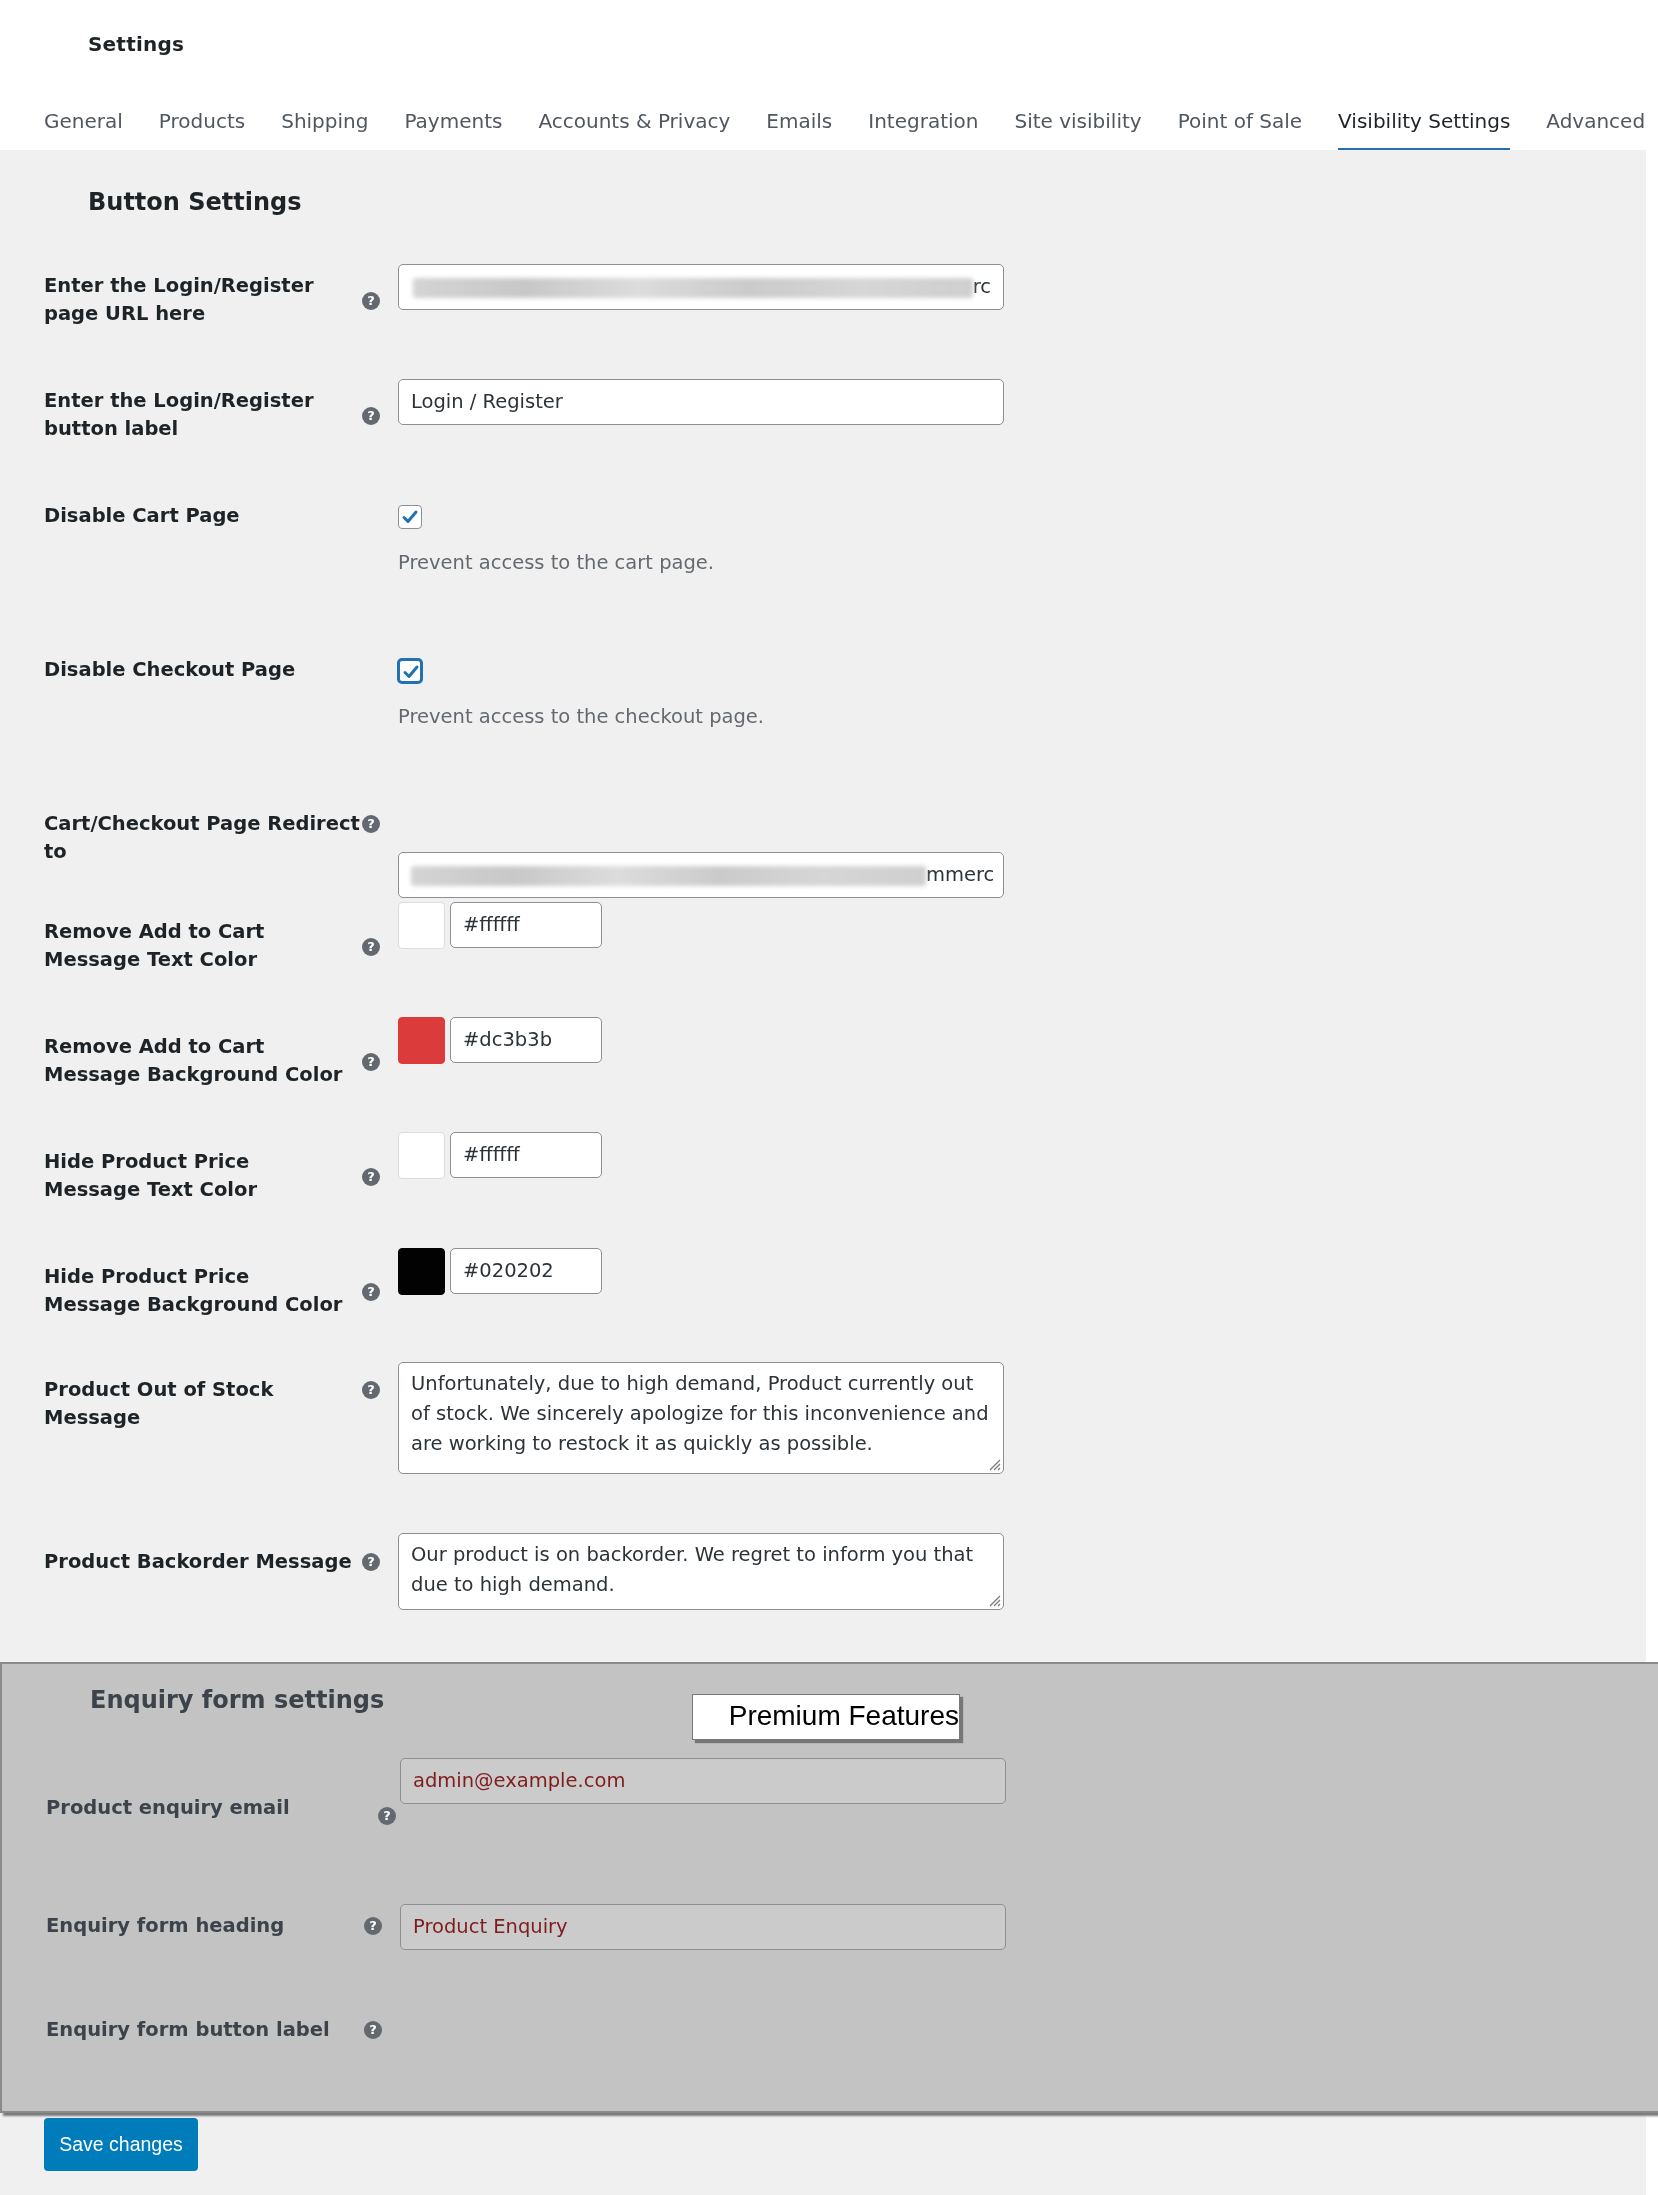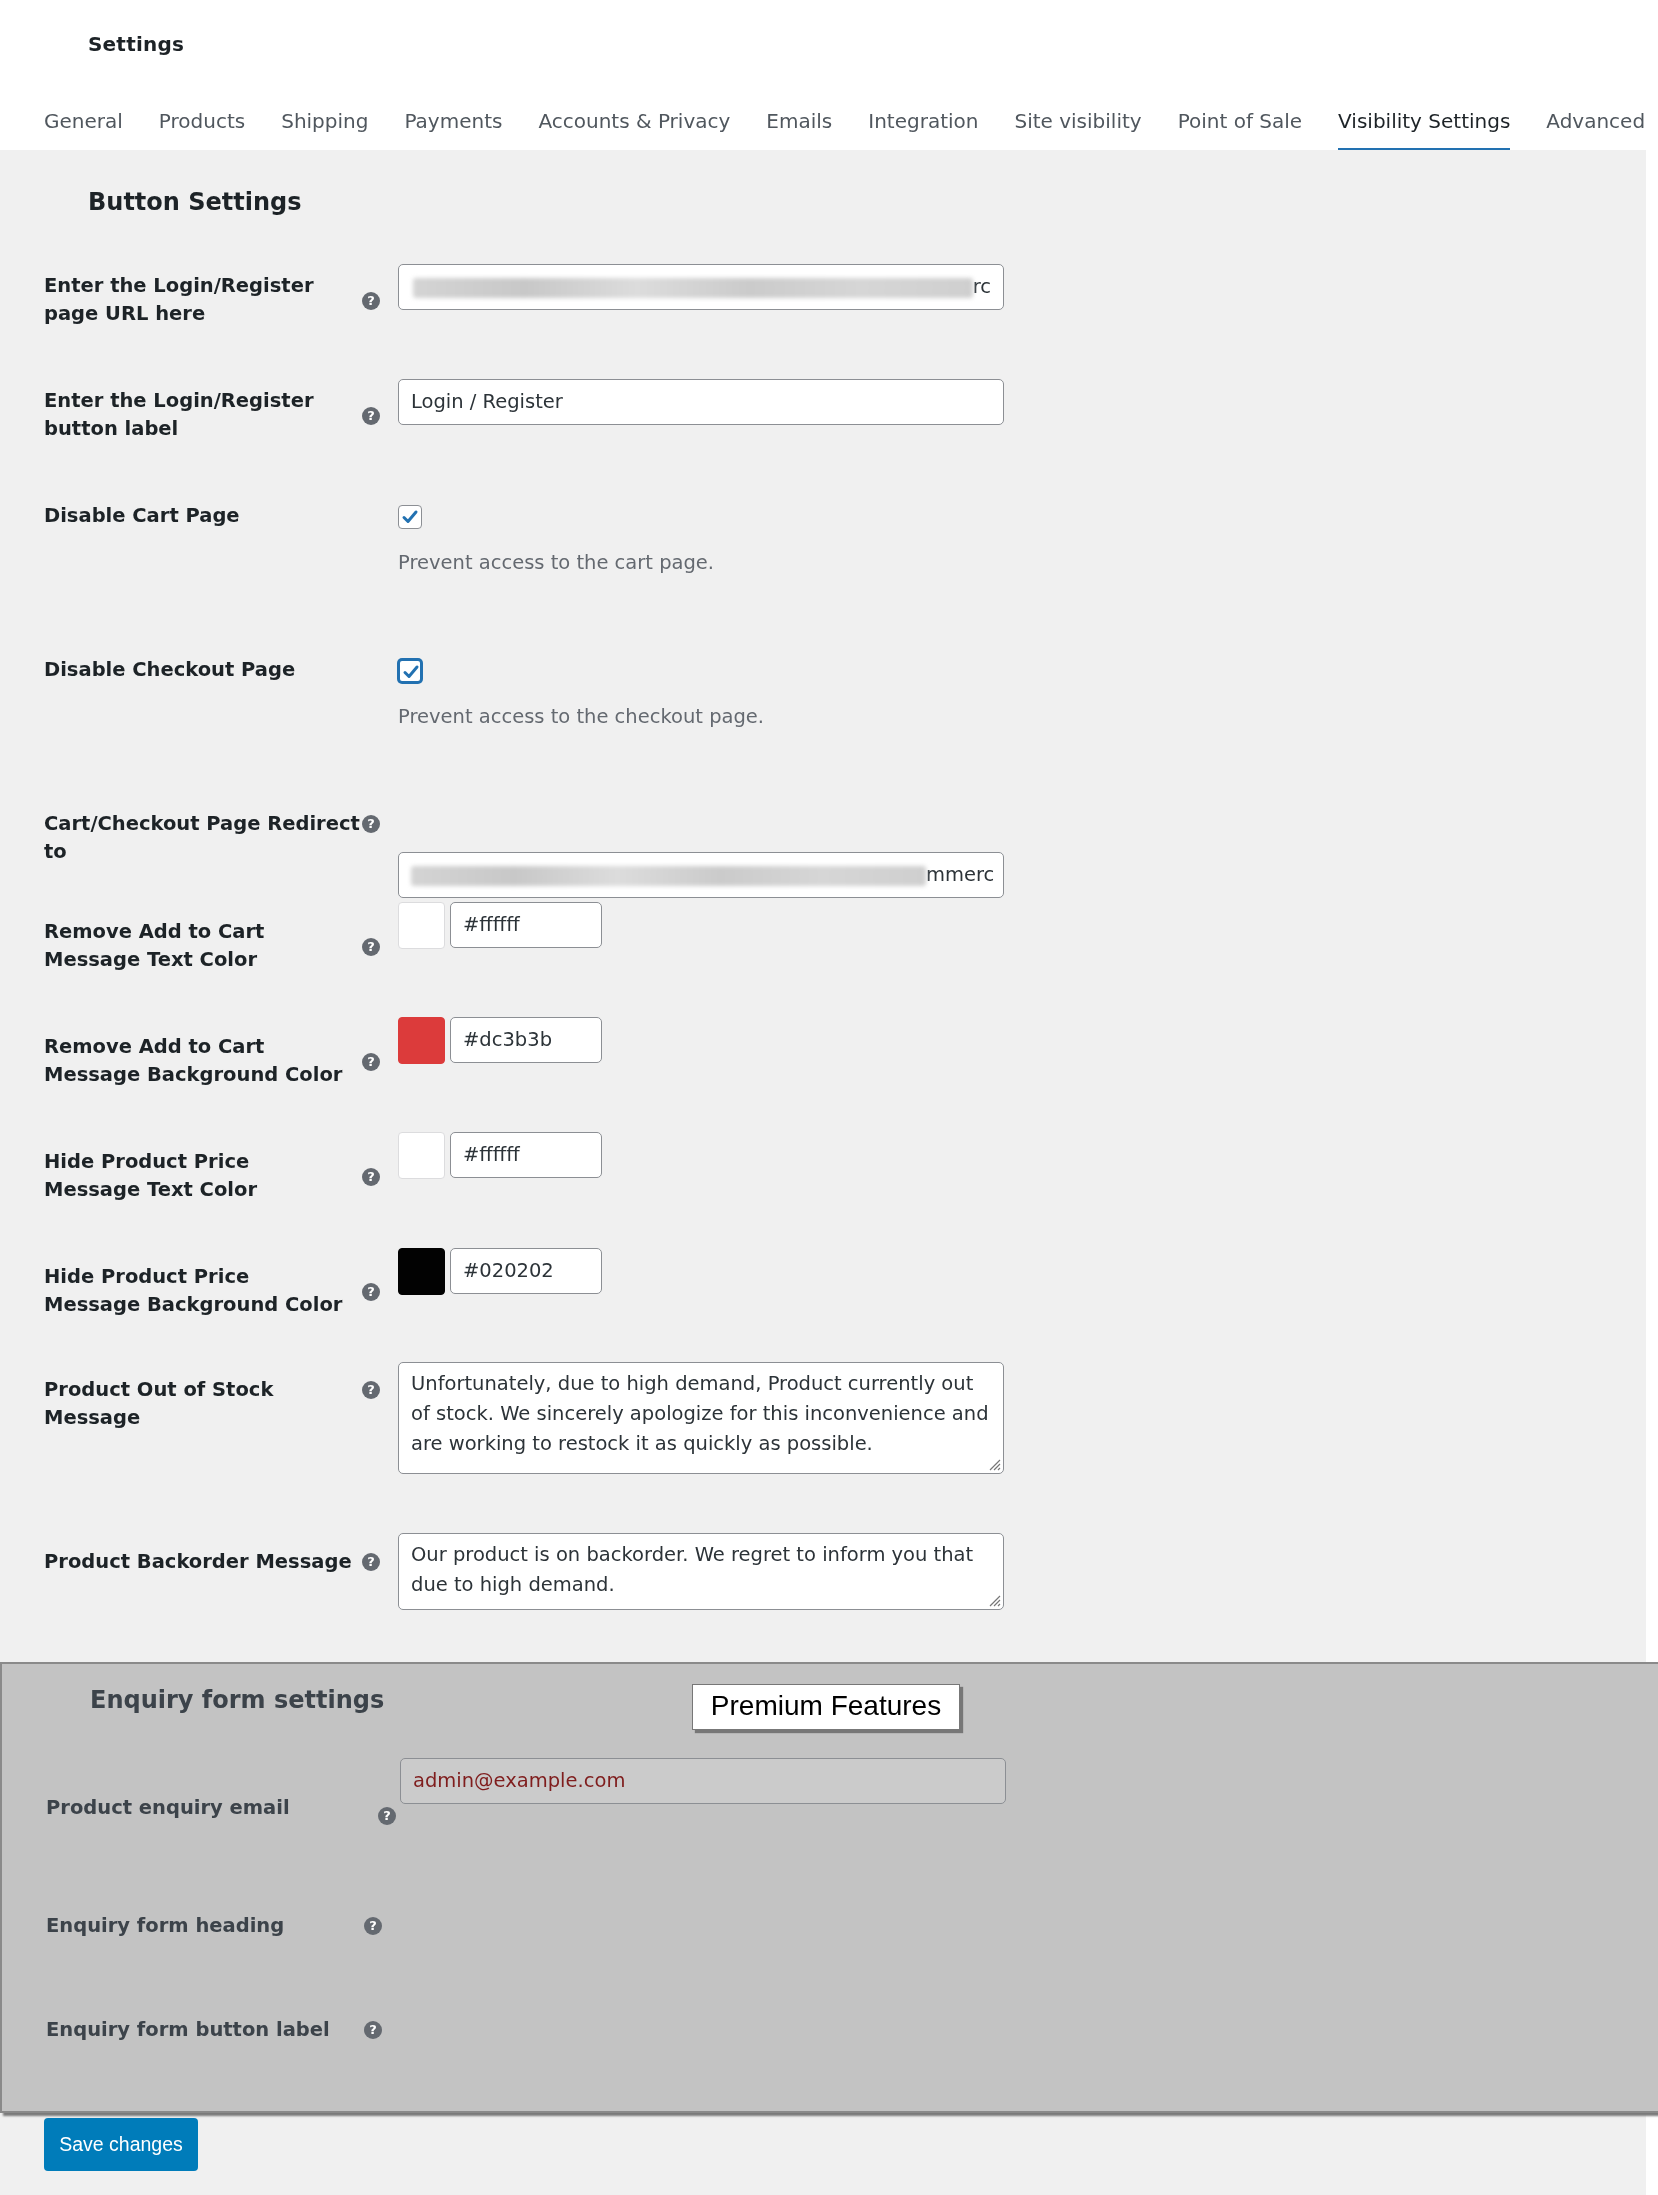--- a/index.html
+++ b/index.html
@@ -32,21 +32,21 @@
 
   .swatch { position: absolute; left: 398px; width: 47px; height: 47px; border: 1.5px solid #dcdcde; border-radius: 4px; }
   .hex { position: absolute; left: 450px; width: 152px; height: 46px; background: #fff; border: 1.5px solid #8c8f94; border-radius: 5px; font-size: 19.5px; color: #2c3338; padding: 0 12px; line-height: 43px; }
 
   .textarea { position: absolute; left: 398px; width: 606px; background: #fff; border: 1.5px solid #8c8f94; border-radius: 5px; font-size: 19.5px; color: #2c3338; padding: 6px 12px; line-height: 30px; }
   .resize { position: absolute; right: 2px; bottom: 2px; width: 16px; height: 16px; }
 
   .premium { position: absolute; left: 0; top: 1662px; width: 1664px; height: 451px; background: #c3c3c3; border: 2px solid #8a8a8a; box-shadow: 3px 3px 2px #7a7a7a; }
   .premium .label, .premium .section-title { color: #3c434a; }
   .premium .input { background: #cbcbcb; border-color: #8c8f94; color: #7f1d1d; }
-  .premium-badge { position: absolute; left: 690px; top: 20px; width: 268px; height: 46px; background: #fff; border: 1.5px solid #777; box-shadow: 3px 3px 1px #777; font-family: "Liberation Sans", sans-serif; font-size: 28px; color: #000; text-align: center; line-height: 42px; }
+  .premium-badge { position: absolute; left: 690px; top: 30px; width: 268px; height: 46px; background: #fff; border: 1.5px solid #777; box-shadow: 3px 3px 1px #777; font-family: "Liberation Sans", sans-serif; font-size: 28px; color: #000; text-align: right; line-height: 42px; }
 
   .save-btn { position: absolute; left: 44px; top: 2118px; width: 154px; height: 53px; background: #007cba; color: #fff; border-radius: 4px; font-size: 19.5px; text-align: center; line-height: 53px; border: none; cursor: pointer; }
 </style>
 </head>
 <body>
 
 <div class="header">
   <div class="page-title">Settings</div>
   <div class="tabs">
     <div class="tab">General</div>
@@ -141,18 +141,19 @@
 <div class="premium">
   <div class="section-title" style="top:22px">Enquiry form settings</div>
   <div class="premium-badge">Premium Features</div>
 
   <div class="label" style="top:130px">Product enquiry email</div>
   <div class="help" style="left:376px;top:143px">?</div>
   <div class="input" style="top:94px">admin@example.com</div>
 
   <div class="label" style="top:248px">Enquiry form heading</div>
   <div class="help" style="left:362px;top:253px">?</div>
+  <div class="input" style="top:240px">Product Enquiry</div>
 
   <div class="label" style="top:352px">Enquiry form button label</div>
   <div class="help" style="left:362px;top:357px">?</div>
 </div>
 
 <button class="save-btn">Save changes</button>
 
 </body></html>

